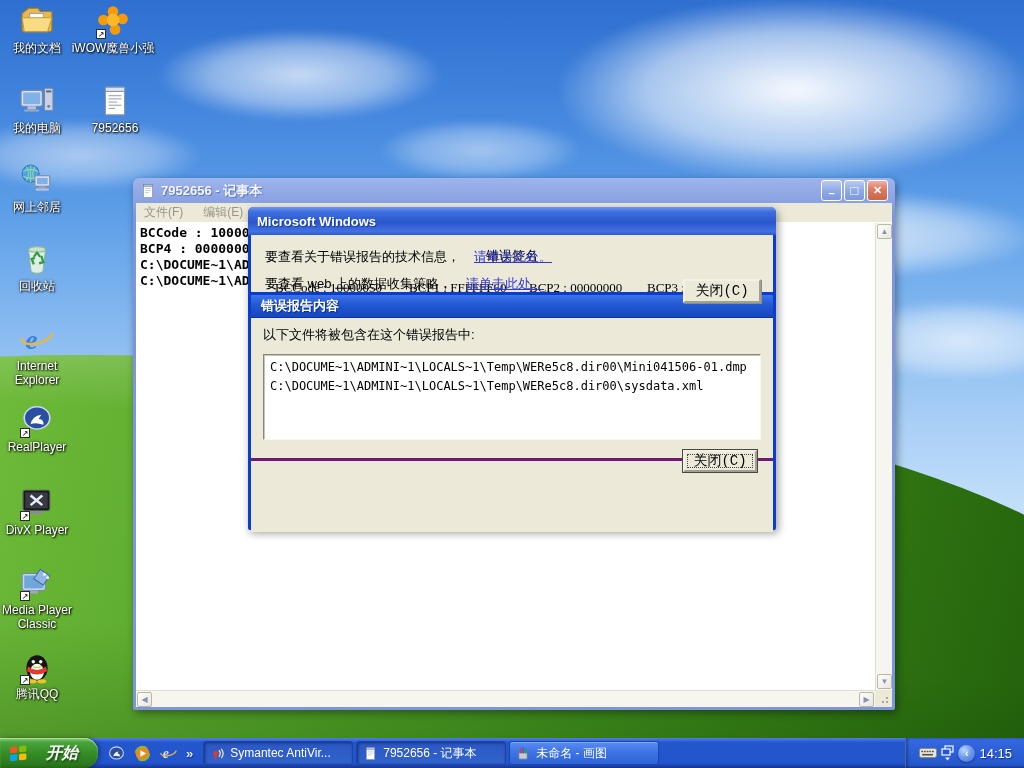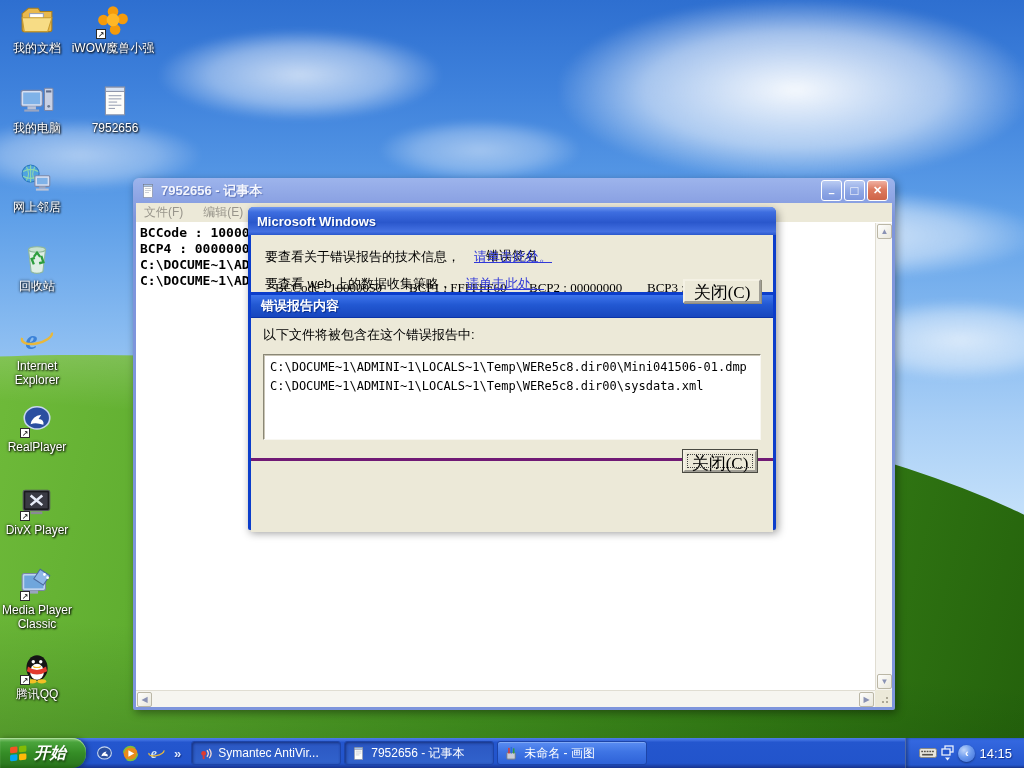--- a/index.html
+++ b/index.html
@@ -72,33 +72,33 @@
   .panel { position:absolute; left:0; right:0; top:57px; height:169px;
     border-top:3px solid #0B3DCB; border-bottom:3px solid #701a75; background:#ECE9D8; }
   .panel-hd { height:23px; display:flex; align-items:center; padding-left:10px;
     background:linear-gradient(180deg,#3D74EC 0%,#2258D2 45%,#1746BE 100%);
     border-bottom:1px solid #0A33A8; color:#fff; font-weight:bold; font-size:13px; text-shadow:1px 1px 1px #0A2C88; }
   .panel-ct { position:relative; height:160px; padding:8px 12px; }
   .filesbox { position:absolute; left:12px; right:12px; top:36px; height:86px; background:#fff;
     border:1px solid #8A8776; border-right-color:#F8F7F2; border-bottom-color:#F8F7F2;
     box-shadow:inset 1px 1px 0 #C9C5B6; padding:3px 6px;
     font-family:"DejaVu Sans Mono",monospace; font-size:12px; line-height:19px; white-space:nowrap; overflow:hidden; }
-  .xpbtn { background:#ECE9D8; border:2px outset #F4F1E4; font-size:17px; color:#000;
-    font-family:Liberation Serif, serif; cursor:pointer; }
+  .xpbtn { background:#ECE9D8; border:2px outset #F4F1E4; font-size:14px; color:#000;
+    font-family:Liberation Mono, monospace; cursor:pointer; }
   .btn-in { position:absolute; right:16px; bottom:6px; width:74px; height:22px;
     box-shadow:0 0 0 1px #4A4A42; outline:1px dotted #444; outline-offset:-5px; }
   .t-row { position:absolute; left:14px; display:flex; gap:14px; white-space:nowrap; }
   .t1 { top:13px; } .t2 { top:40px; }
   .lnk { color:#3139D8; text-decoration:underline; cursor:pointer; }
   .btn-out { position:absolute; right:12px; top:44px; width:78px; height:24px; box-shadow:1px 1px 0 #8F8C7C; }
 
   
   .taskbar { position:fixed; left:0; right:0; bottom:0; height:30px; z-index:50; display:flex; align-items:stretch;
     background:linear-gradient(180deg,#4E7CE6 0%,#3A6BDD 8%,#2456CE 14%,#2254CB 84%,#17338F 100%); }
-  .start { display:flex; align-items:center; gap:6px; padding:0 20px 0 9px; margin-right:8px;
+  .start { display:flex; align-items:center; gap:18px; padding:0 20px 0 9px; margin-right:8px;
     border-radius:0 14px 14px 0;
     background:linear-gradient(180deg,#8ECB7C 0%,#4AA43C 14%,#358D26 50%,#2C7A1F 86%,#236814 100%);
     box-shadow:2px 0 5px rgba(0,0,0,.35), inset 0 1px 1px #AEE09D; cursor:pointer;
     color:#fff; font-style:italic; font-weight:bold; font-size:16px; text-shadow:1px 2px 2px #1E4A12; }
   .ql { display:flex; align-items:center; gap:9px; padding:0 10px 0 2px; }
   .qlicon { width:17px; height:17px; cursor:pointer; }
   .ovf { color:#DCE8FF; font-size:13px; font-weight:bold; cursor:pointer; text-shadow:1px 1px 1px #12328E; }
   .tasks { display:flex; align-items:center; gap:3px; }
   .task { width:150px; height:24px; border-radius:3px; border:1px solid #1C44A8;
     background:linear-gradient(180deg,#5A8DF2,#3E74E4 45%,#2E62D8);

